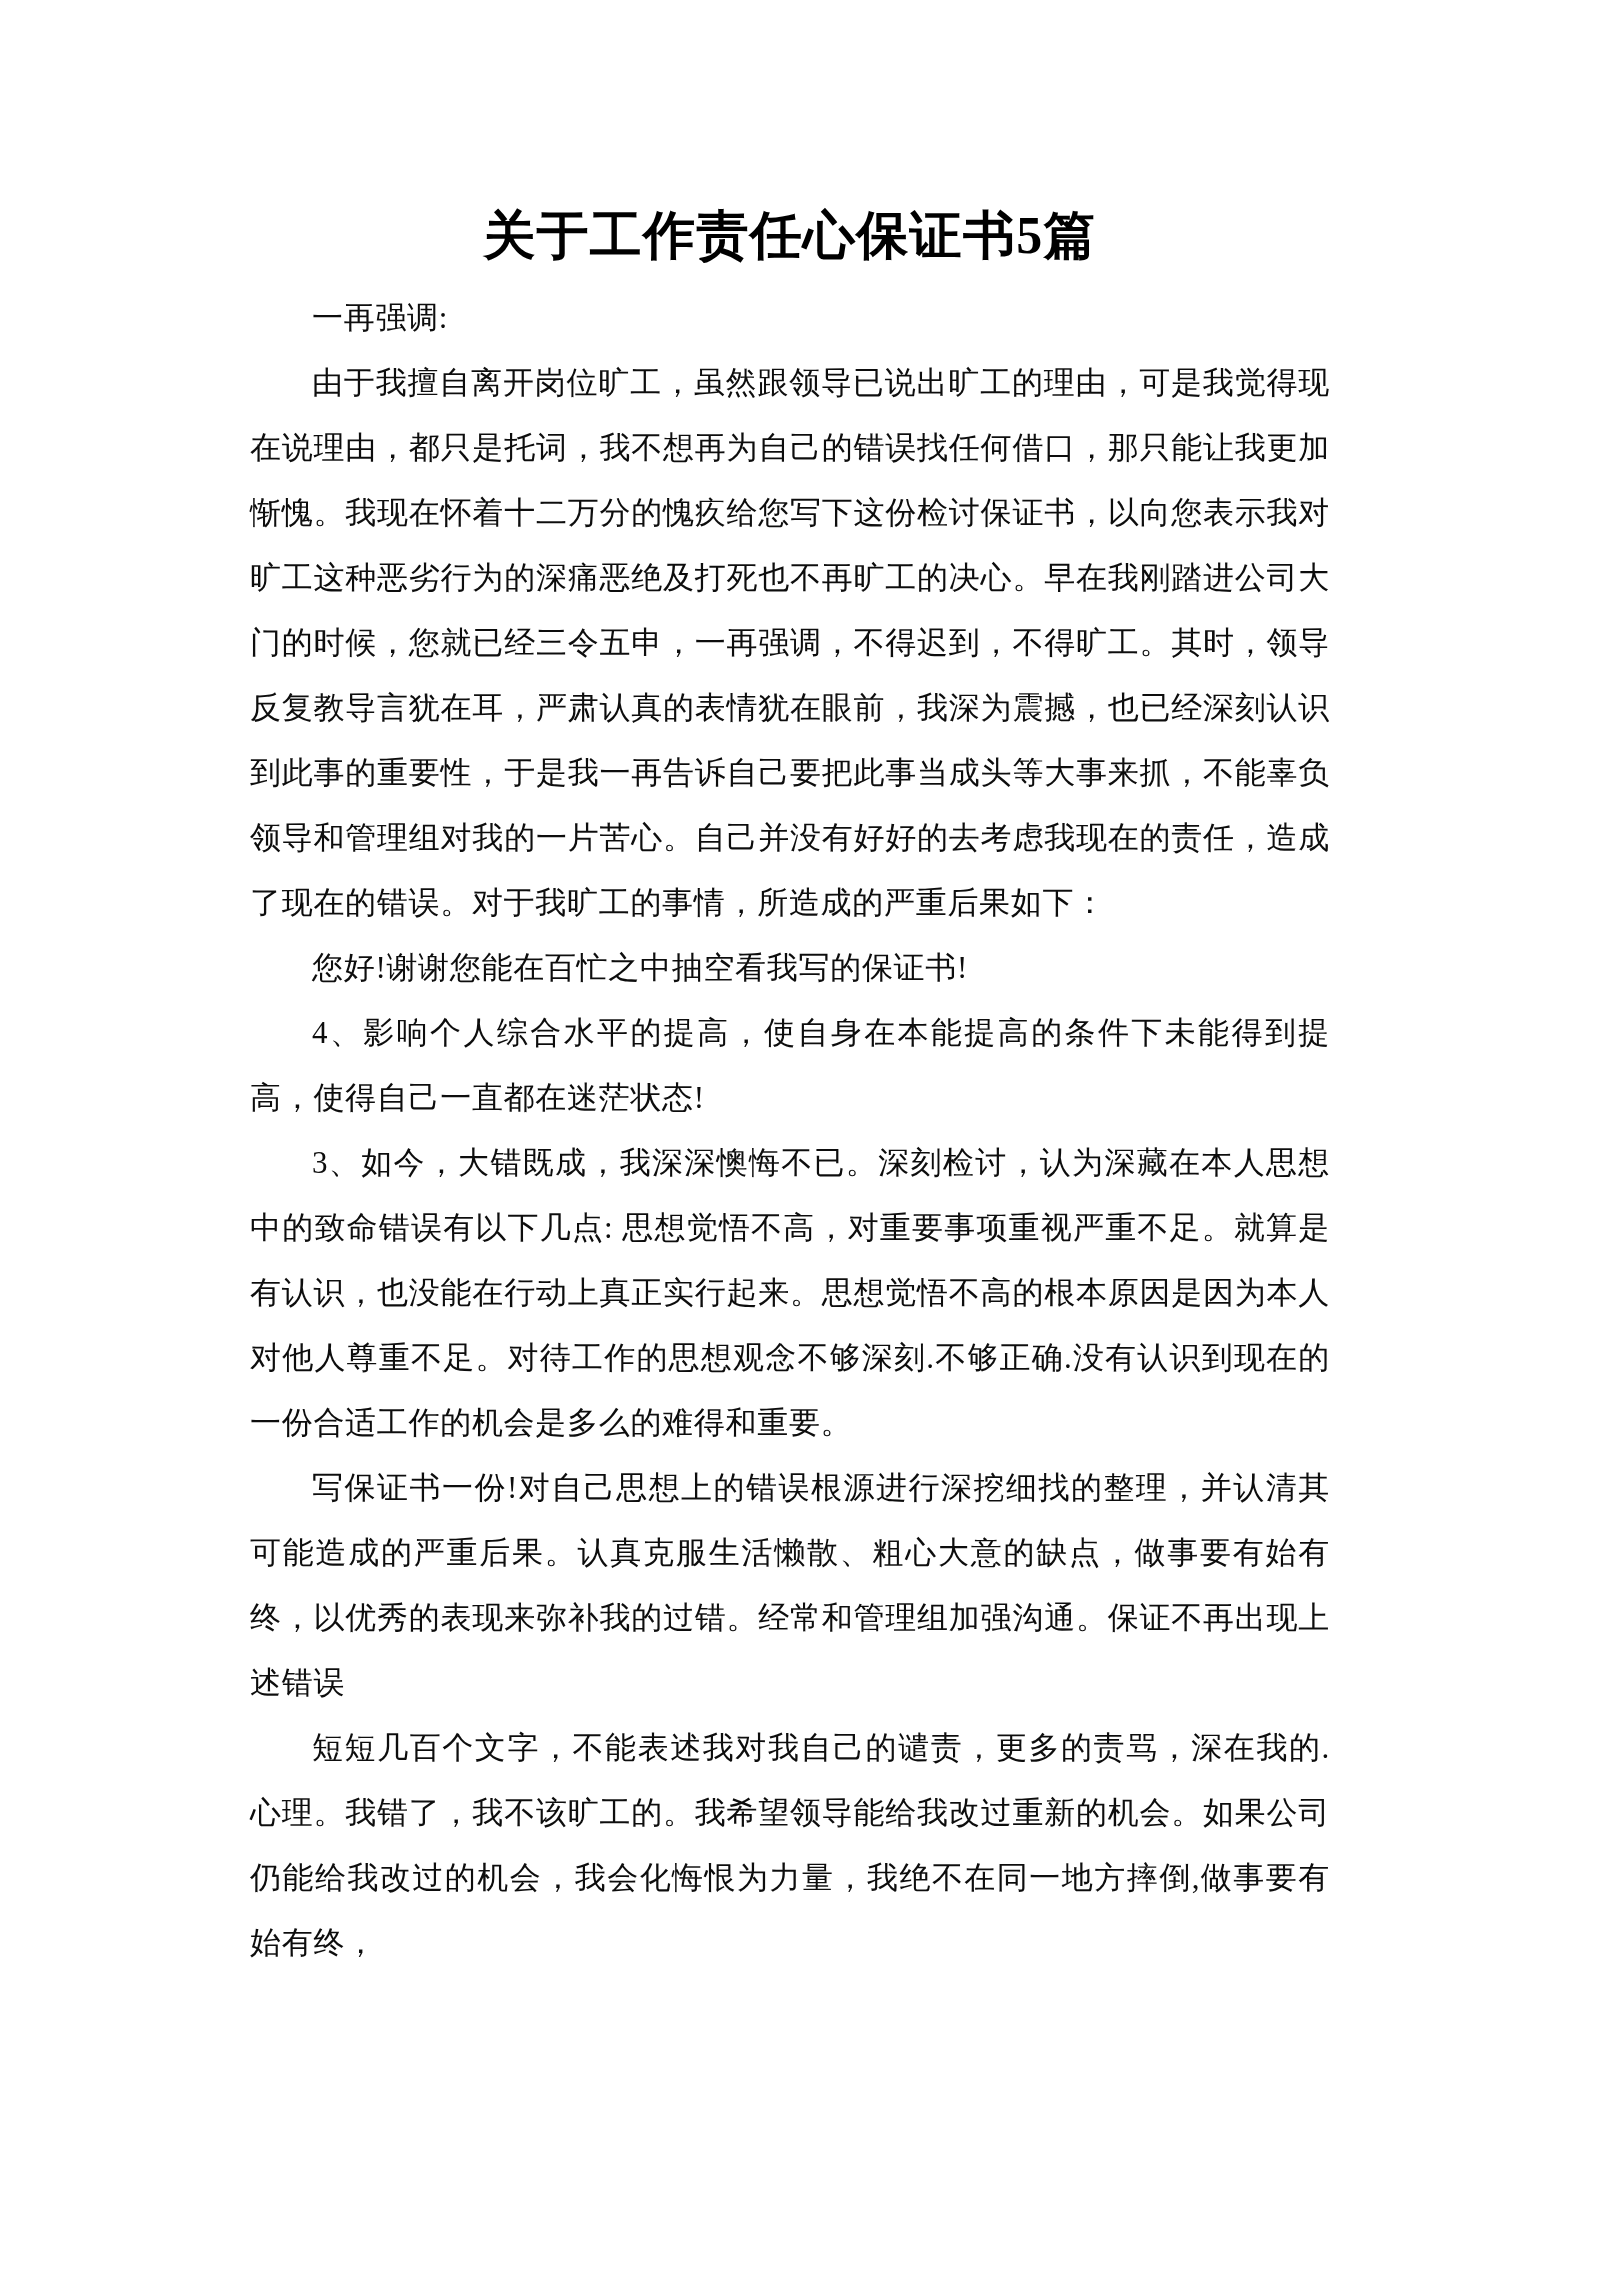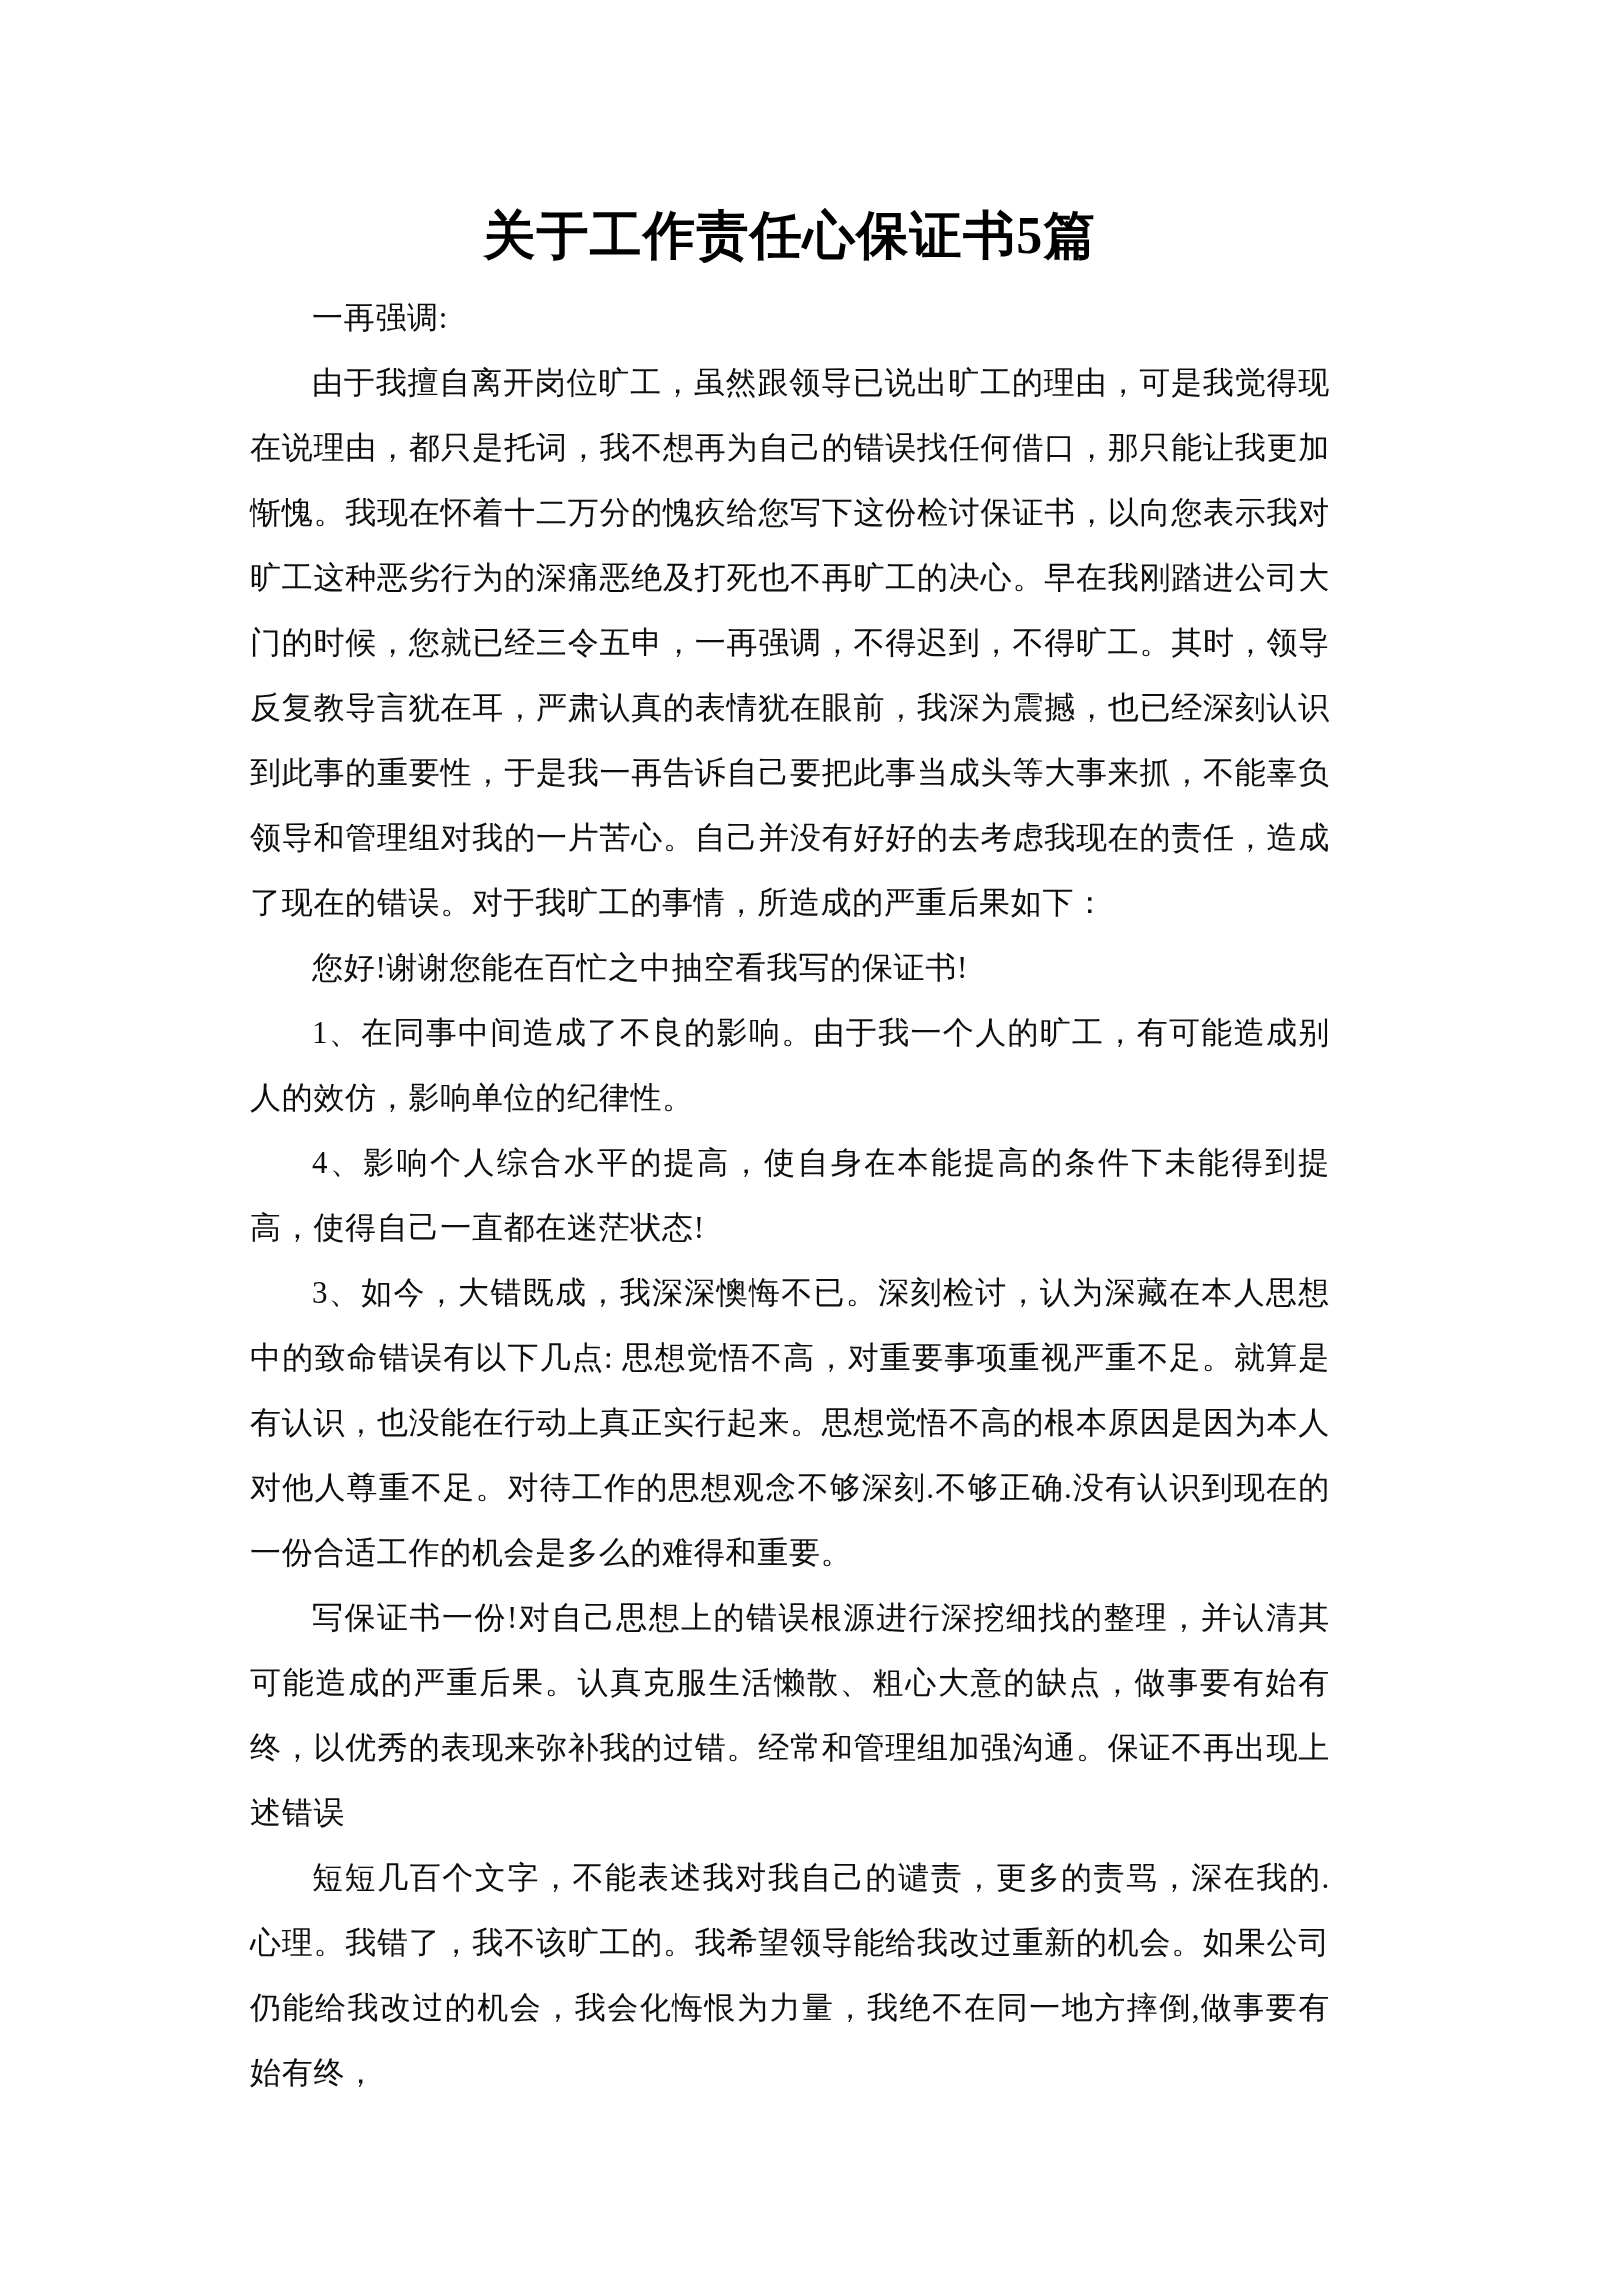--- a/index.html
+++ b/index.html
@@ -44,20 +44,19 @@
 </style>
 </head>
 <body>
 
 <div class="page">
   <h1 class="doc-title">关于工作责任心保证书5篇</h1>
   <div class="doc-body">
     <p class="para">一再强调:</p>
     <p class="para">由于我擅自离开岗位旷工，虽然跟领导已说出旷工的理由，可是我觉得现在说理由，都只是托词，我不想再为自己的错误找任何借口，那只能让我更加惭愧。我现在怀着十二万分的愧疚给您写下这份检讨保证书，以向您表示我对旷工这种恶劣行为的深痛恶绝及打死也不再旷工的决心。早在我刚踏进公司大门的时候，您就已经三令五申，一再强调，不得迟到，不得旷工。其时，领导反复教导言犹在耳，严肃认真的表情犹在眼前，我深为震撼，也已经深刻认识到此事的重要性，于是我一再告诉自己要把此事当成头等大事来抓，不能辜负领导和管理组对我的一片苦心。自己并没有好好的去考虑我现在的责任，造成了现在的错误。对于我旷工的事情，所造成的严重后果如下：</p>
     <p class="para">您好!谢谢您能在百忙之中抽空看我写的保证书!</p>
-    <p class="para">1、在同事中间造成了不良的影响。由于我一个人的旷工，有可能造成别人的效仿，影响单位的纪律性。</p>
     <p class="para">4、影响个人综合水平的提高，使自身在本能提高的条件下未能得到提高，使得自己一直都在迷茫状态!</p>
     <p class="para">3、如今，大错既成，我深深懊悔不已。深刻检讨，认为深藏在本人思想中的致命错误有以下几点: 思想觉悟不高，对重要事项重视严重不足。就算是有认识，也没能在行动上真正实行起来。思想觉悟不高的根本原因是因为本人对他人尊重不足。对待工作的思想观念不够深刻.不够正确.没有认识到现在的一份合适工作的机会是多么的难得和重要。</p>
     <p class="para">写保证书一份!对自己思想上的错误根源进行深挖细找的整理，并认清其可能造成的严重后果。认真克服生活懒散、粗心大意的缺点，做事要有始有终，以优秀的表现来弥补我的过错。经常和管理组加强沟通。保证不再出现上述错误</p>
     <p class="para">短短几百个文字，不能表述我对我自己的谴责，更多的责骂，深在我的.心理。我错了，我不该旷工的。我希望领导能给我改过重新的机会。如果公司仍能给我改过的机会，我会化悔恨为力量，我绝不在同一地方摔倒,做事要有始有终，</p>
   </div>
 </div>
 
 
 </body></html>

